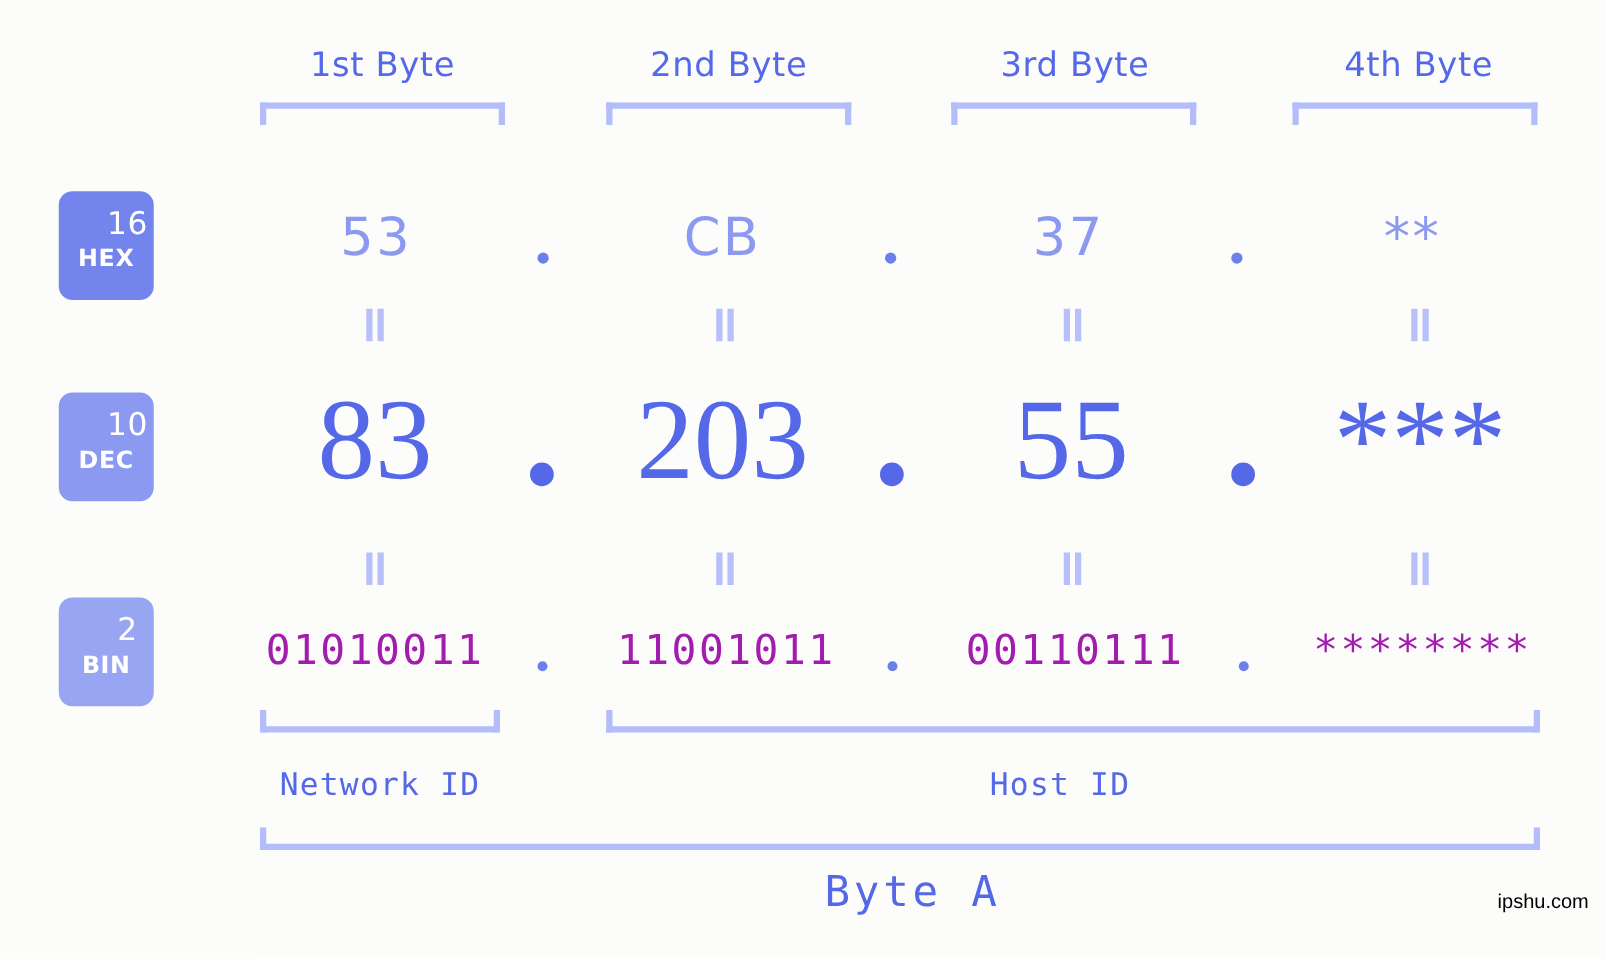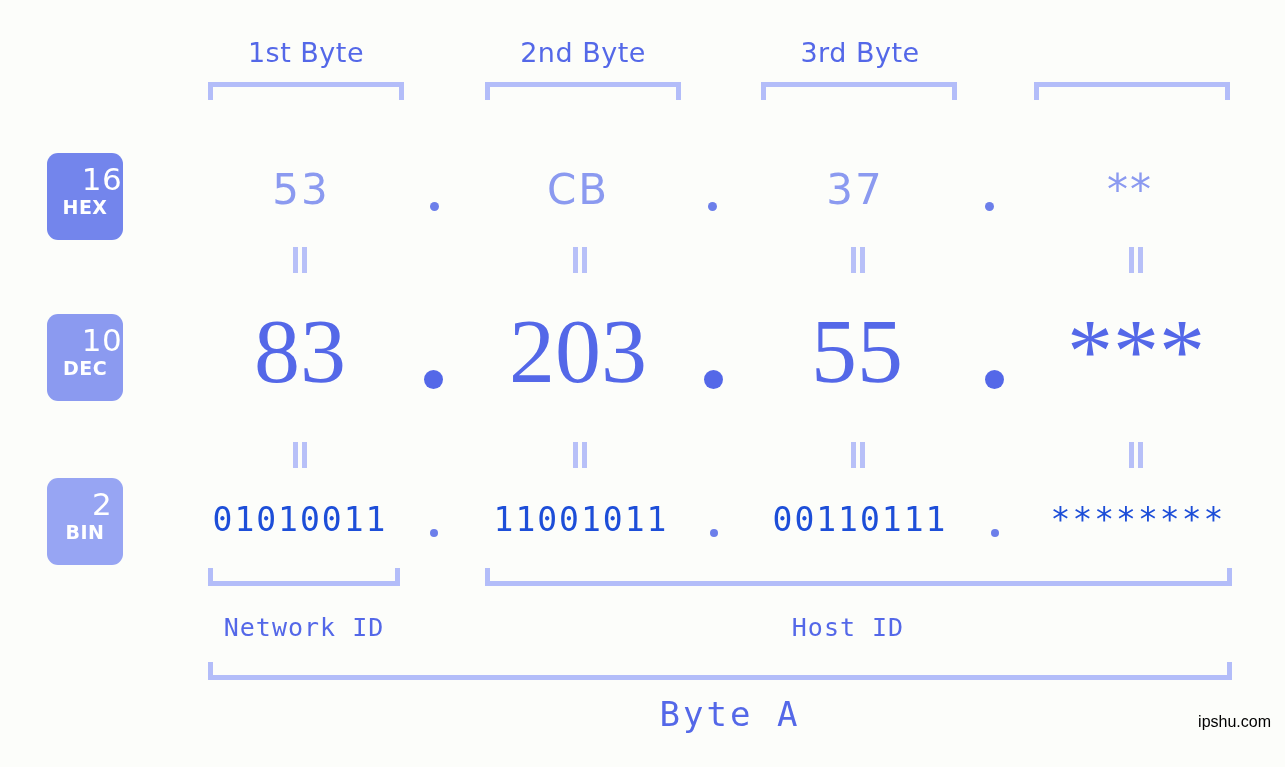--- a/index.html
+++ b/index.html
@@ -55,21 +55,21 @@
     left: 47px;
     width: 76px;
     border-radius: 11px;
     color: #ffffff;
     text-align: center;
     box-sizing: border-box;
     padding-top: 9px;
   }
   .badge .num {
     display: block;
-    font-size: 31px;
+    font-size: 25px;
     line-height: 34px;
     font-weight: 400;
     letter-spacing: 0.5px;
     margin-left: 34px;
   }
   .badge .abbr {
     display: block;
     font-size: 19px;
     line-height: 22px;
     letter-spacing: 0.5px;
@@ -126,21 +126,21 @@
     background: #5468e8;
     top: 74px;
   }
 
   
   #row-bin { top: 490px; height: 60px; }
   #row-bin .cell {
     font-family: "DejaVu Sans Mono", monospace;
     font-size: 33px;
     line-height: 60px;
-    color: #1d4ed8;
+    color: #a21caf;
     letter-spacing: 2px;
   }
   #row-bin .sep {
     position: absolute;
     width: 8px;
     height: 8px;
     border-radius: 50%;
     background: #6c7fea;
     top: 39px;
   }
@@ -189,20 +189,21 @@
   }
 </style>
 </head>
 <body>
 
 <div id="stage">
 
   <div class="byte-head" style="left:206px; width:200px;">1st Byte</div>
   <div class="byte-head" style="left:483px; width:200px;">2nd Byte</div>
   <div class="byte-head" style="left:760px; width:200px;">3rd Byte</div>
+  <div class="byte-head" style="left:1035px; width:200px;">4th Byte</div>
 
   <div class="bracket bracket-down" style="left:208px; top:82px; width:196px;"></div>
   <div class="bracket bracket-down" style="left:485px; top:82px; width:196px;"></div>
   <div class="bracket bracket-down" style="left:761px; top:82px; width:196px;"></div>
   <div class="bracket bracket-down" style="left:1034px; top:82px; width:196px;"></div>
 
   <div class="badge" id="badge-hex">
     <span class="num">16</span>
     <span class="abbr">HEX</span>
   </div>

